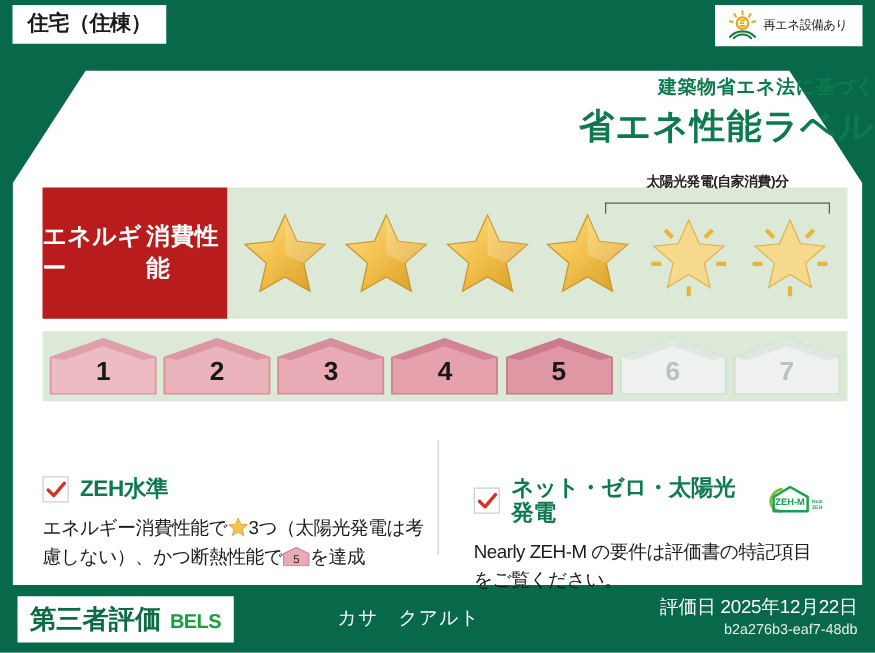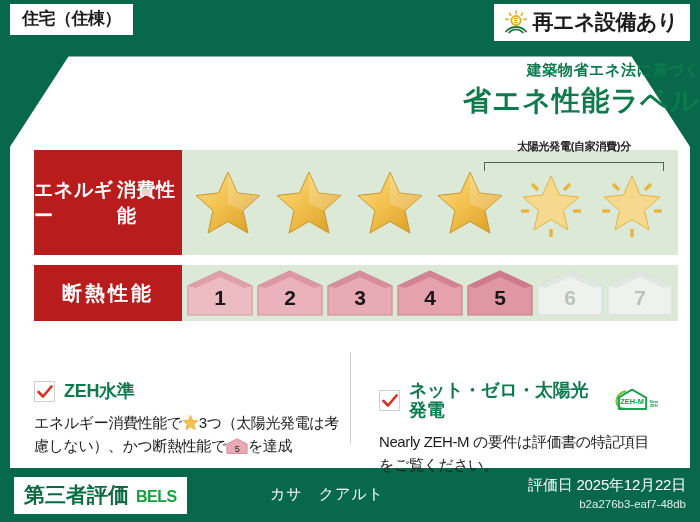--- a/index.html
+++ b/index.html
@@ -31,21 +31,21 @@
     font-size: 17px; font-weight: bold; color: #1b1b1b;
     letter-spacing: -0.5px;
     line-height: 1.2;
     font-family: Liberation Serif, serif;
   }
   #renewable-badge {
     position: absolute; right: 10px; top: 4px;
     background: #ffffff;
     padding: 4px 12px 5px 9px;
     display: flex; align-items: center; gap: 4px;
-    font-size: 21px; font-weight: bold; color: #1b1b1b;
+    font-size: 10px; font-weight: normal; color: #1b1b1b;
     letter-spacing: -0.5px;
   }
   #renewable-badge .sun-ico { width: 26px; height: 24px; display:block; }
 
   
   #title-block {
     position: absolute; left: 0; right: 0; top: 60px;
     text-align: right;
   }
   #subtitle {
@@ -266,21 +266,20 @@
         </span>
       </div>
       <div id="solar-annot">
         <div class="txt">太陽光発電(自家消費)分</div>
         <div class="bracket"></div>
       </div>
     </div>
   </div>
 
   <div class="rating-row" id="row-insul">
-    <div class="row-label">断熱性能</div>
     <div class="row-track">
       <div id="house-strip">
         <span class="house on">
           <svg viewBox="0 0 70 48" preserveAspectRatio="none">
               <polygon points="35,2 68,17 68,46 2,46 2,17" fill="#edbcc2" stroke="#d89aa4" stroke-width="1.2"></polygon>
               <polygon points="35,2 68,17 60,19 35,8 10,19 2,17" fill="#dfa0aa"></polygon>
             </svg>
           <span class="num">1</span>
         </span>
         <span class="house on">

